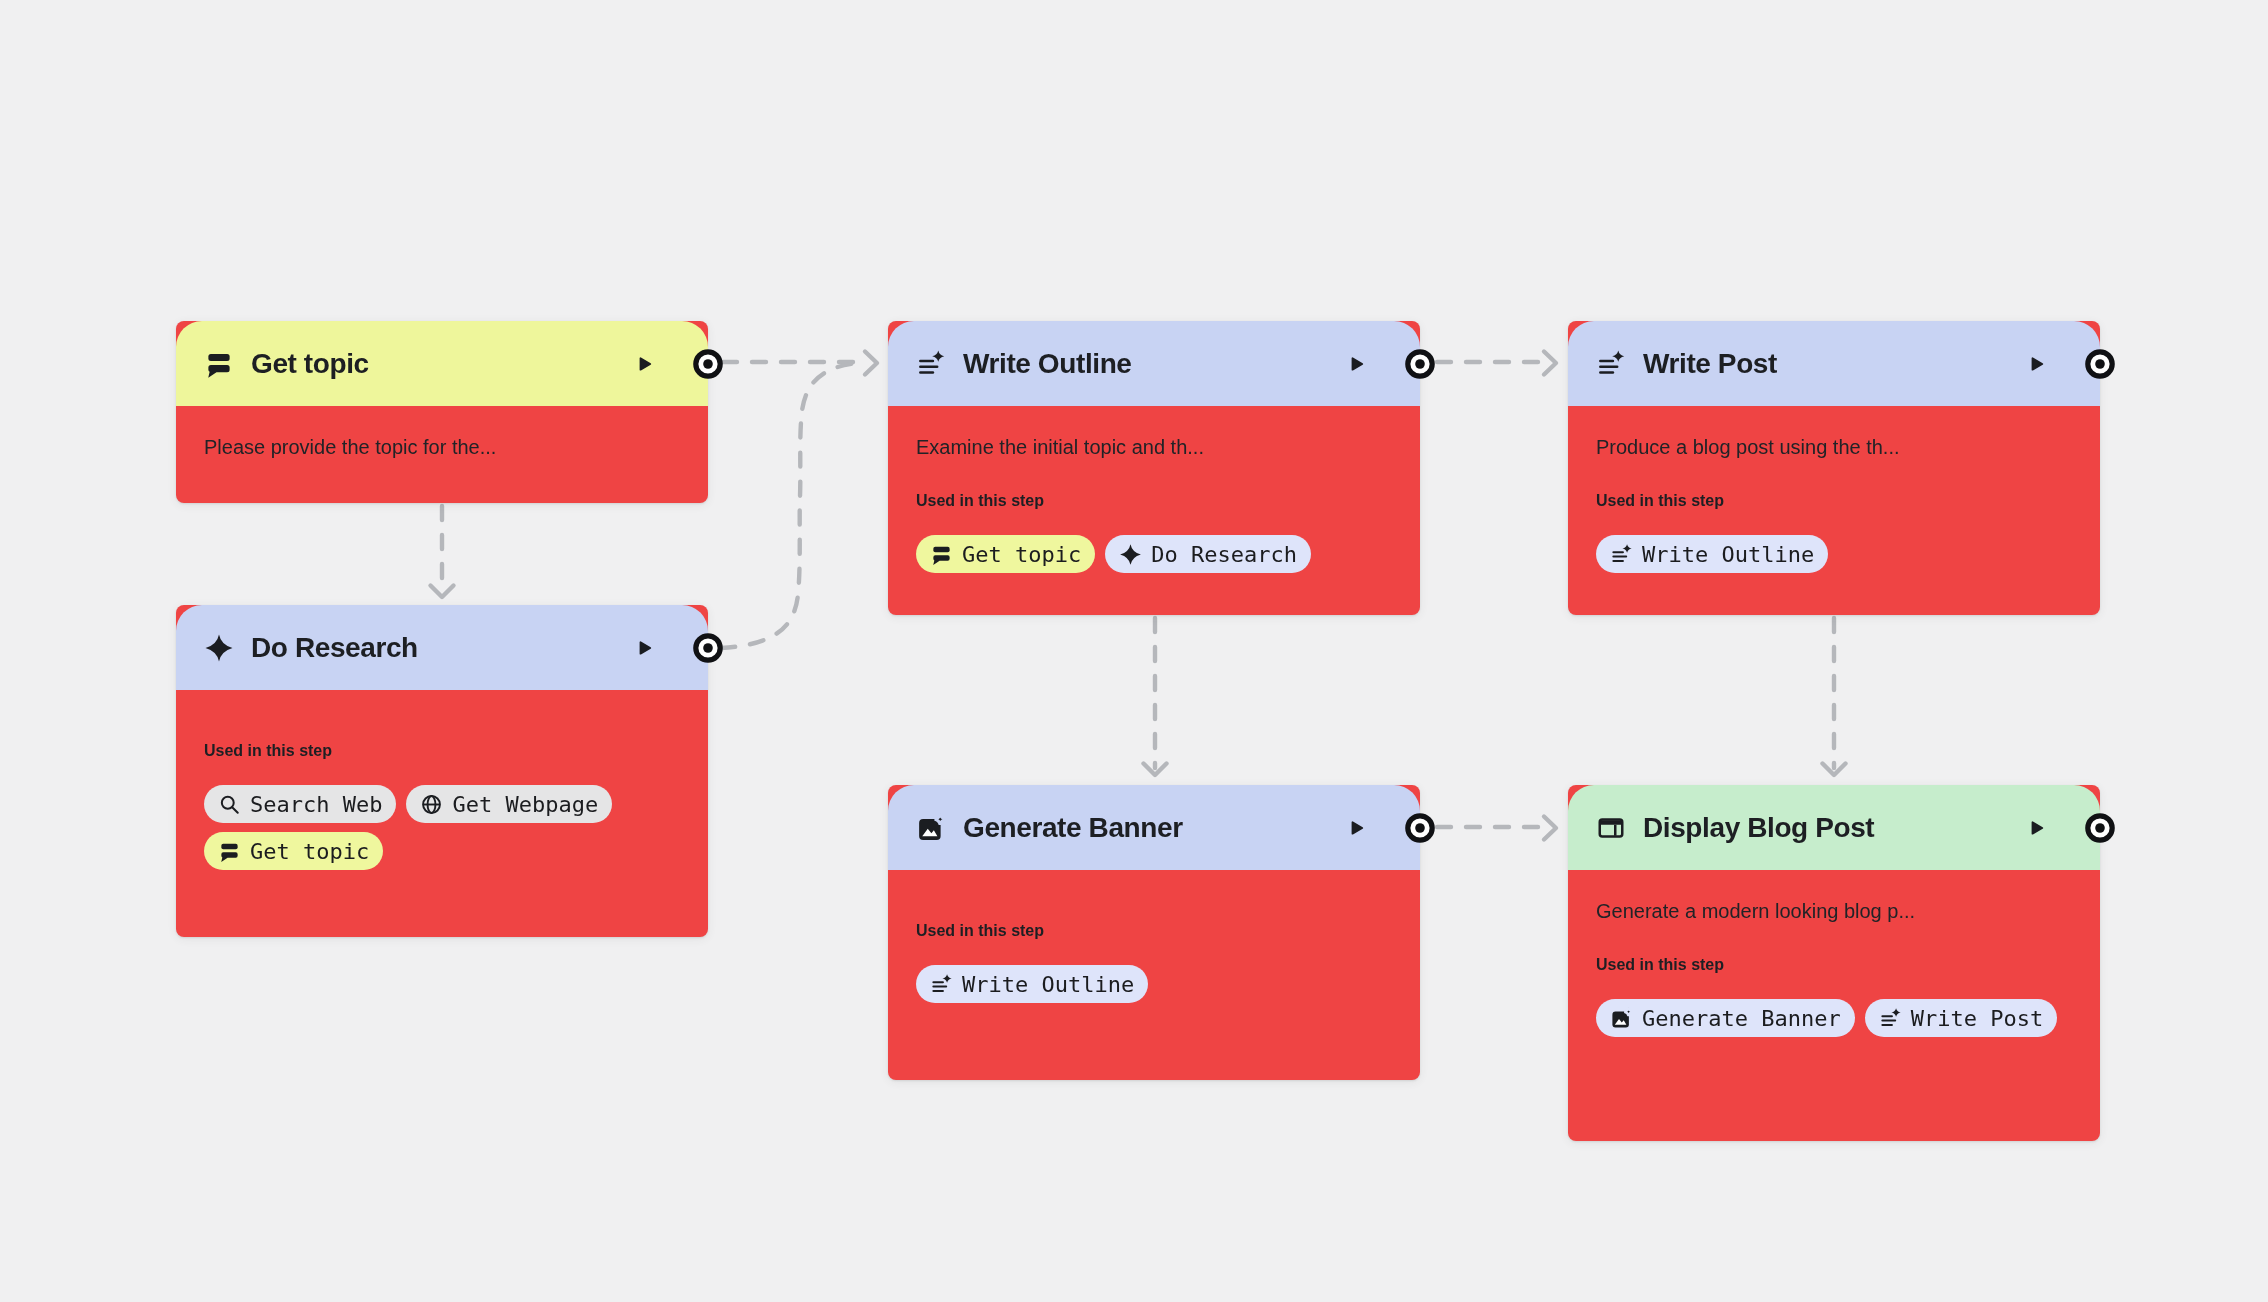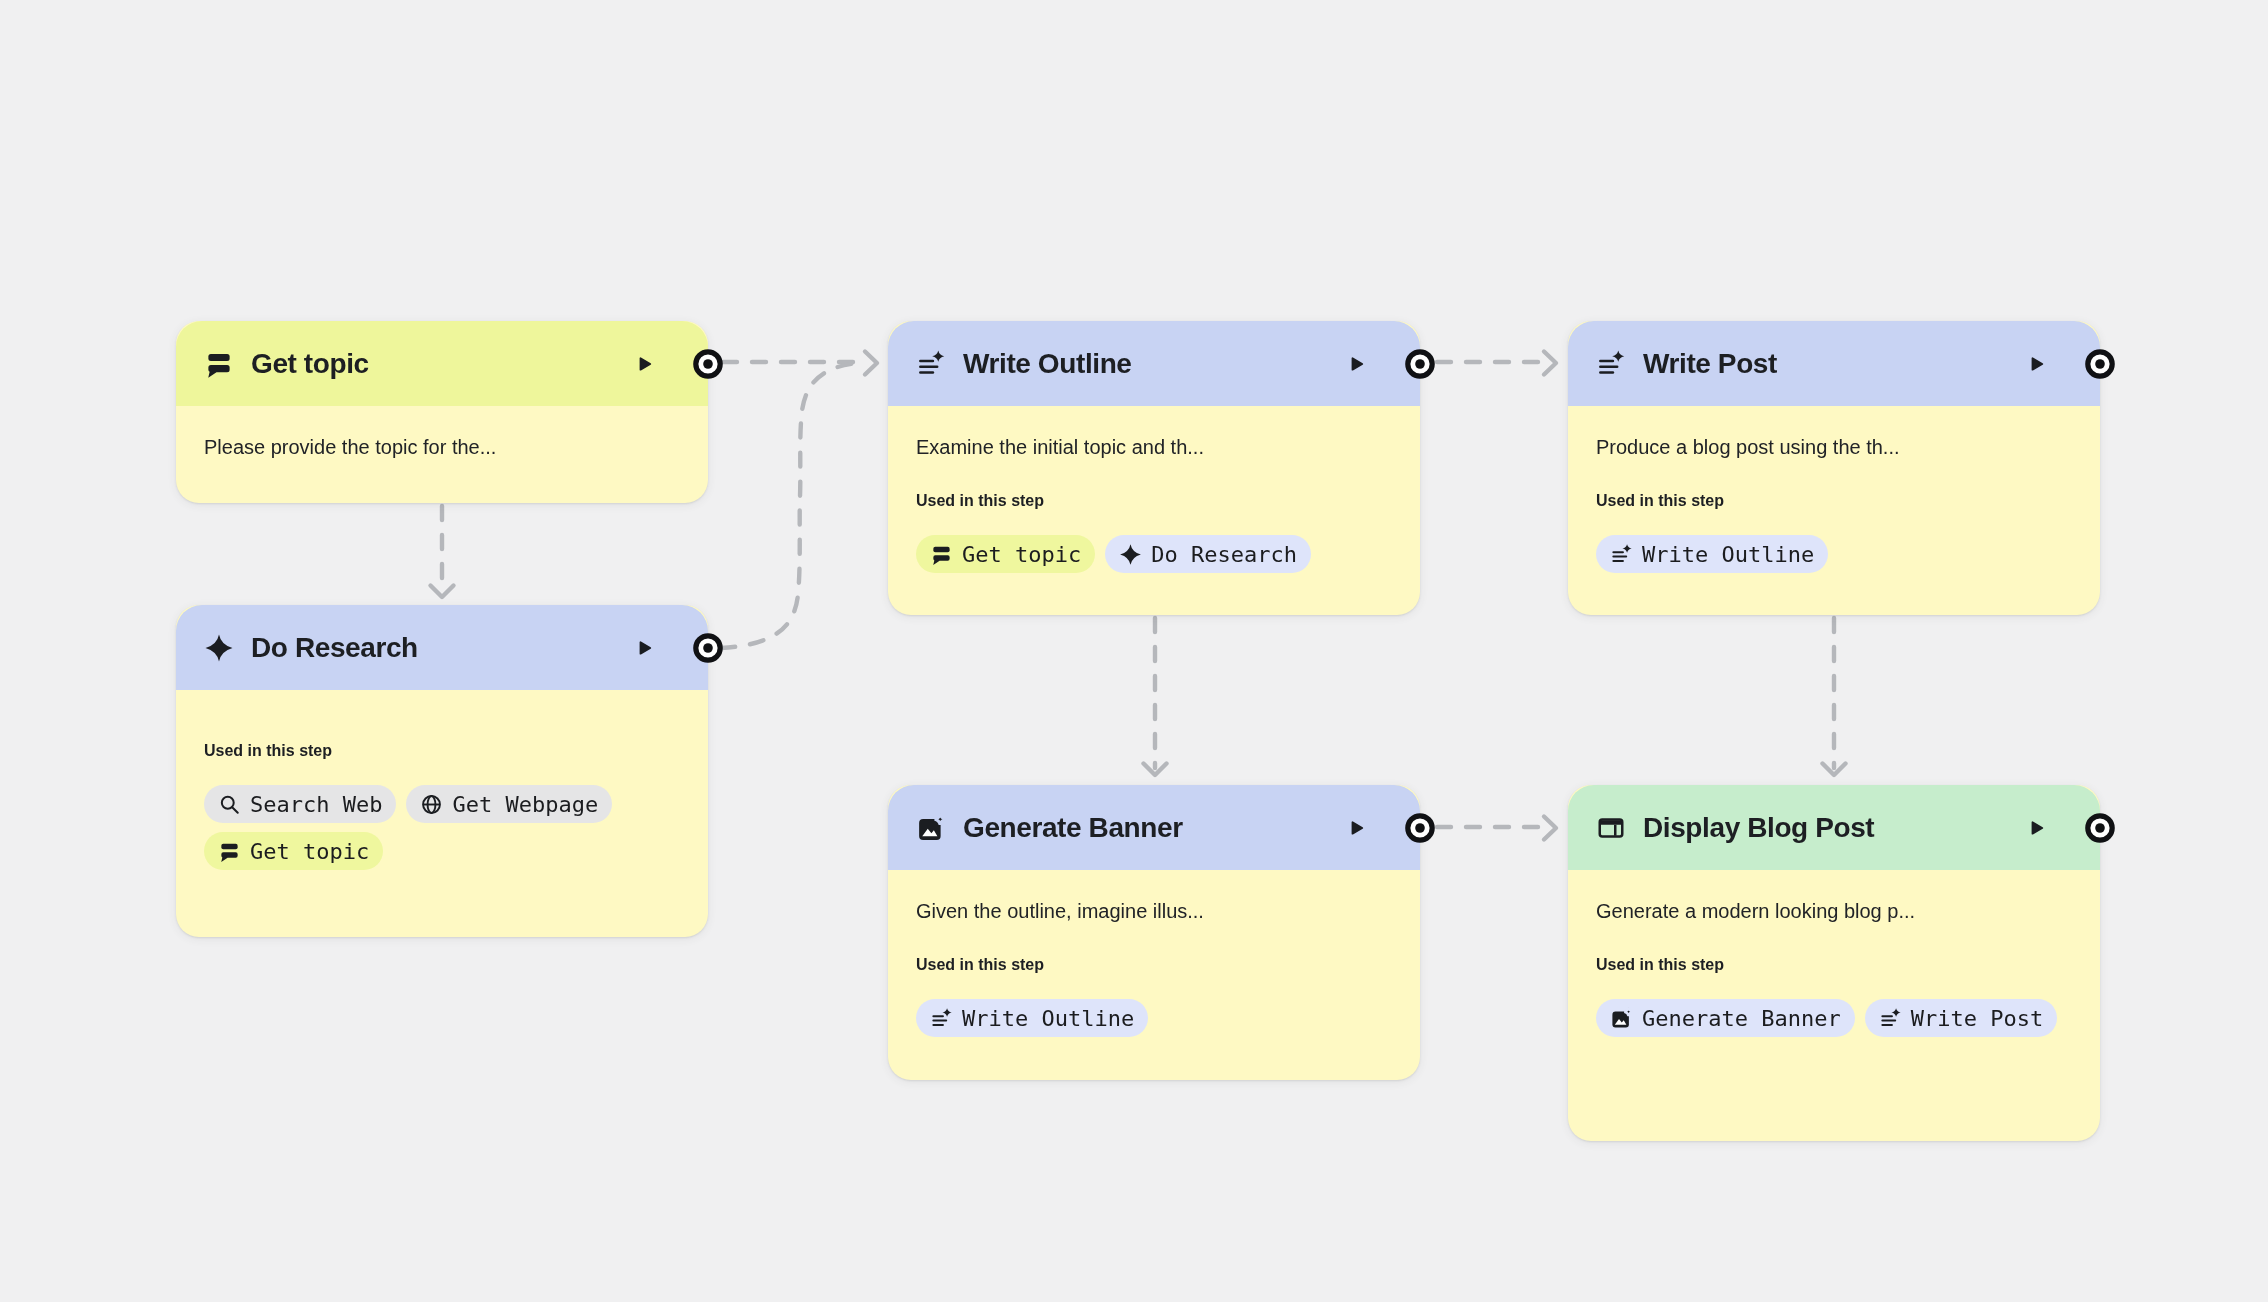--- a/index.html
+++ b/index.html
@@ -1,21 +1,21 @@
 <!DOCTYPE html>
 <html><head>
 <meta charset="utf-8">
 <style>
   html,body{margin:0;padding:0;background:#f0f0f1;}
   #canvas{position:relative;width:2268px;height:1302px;background:#f0f0f1;overflow:hidden;
           font-family:"Liberation Sans",sans-serif;color:#202124;}
   #edges{position:absolute;left:0;top:0;z-index:0;}
   .dash{stroke-dasharray:14 15;}
 
-  .node{position:absolute;width:532px;background:#fef9c3;border-radius:23px;z-index:1;
+  .node{position:absolute;width:532px;background:#ef4444;border-radius:8px;z-index:1;
         box-shadow:0 1px 2px rgba(60,64,67,.12),0 2px 10px rgba(60,64,67,.08);}
   #n-get-topic{left:176px;top:321px;height:182px;}
   #n-do-research{left:176px;top:605px;height:332px;}
   #n-write-outline{left:888px;top:321px;height:294px;}
   #n-write-post{left:1568px;top:321px;height:294px;}
   #n-generate-banner{left:888px;top:785px;height:295px;}
   #n-display-blog-post{left:1568px;top:785px;height:356px;}
 
   .hd{position:relative;height:85px;border-radius:26px 26px 0 0;display:flex;align-items:center;
       padding:0 28px;gap:17px;}
@@ -252,21 +252,20 @@
       <button class="play gray">
           <svg class="ic22">
             <use href="#i-play"></use>
           </svg>
         </button>
       <span class="port"><svg width="34" height="34">
             <use href="#i-port"></use>
           </svg></span>
     </header>
     <div class="bd">
-      <p class="desc">Given the outline, imagine illus...</p>
       <h3 class="used">Used in this step</h3>
       <div class="chips">
         <span class="chip c-blue">
           <svg class="ic22">
               <use href="#i-writer"></use>
             </svg>
           <span>Write Outline</span>
         </span>
       </div>
     </div>

